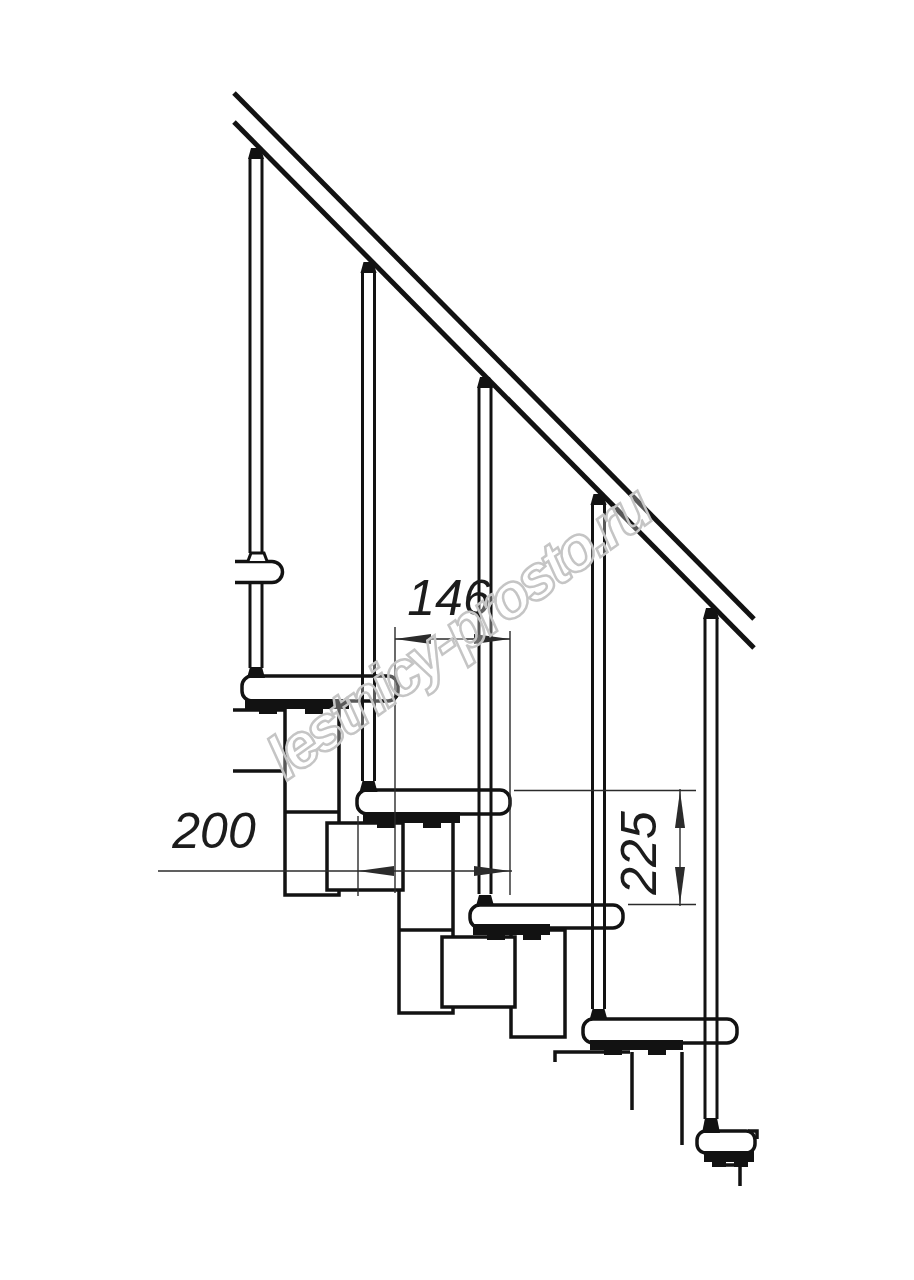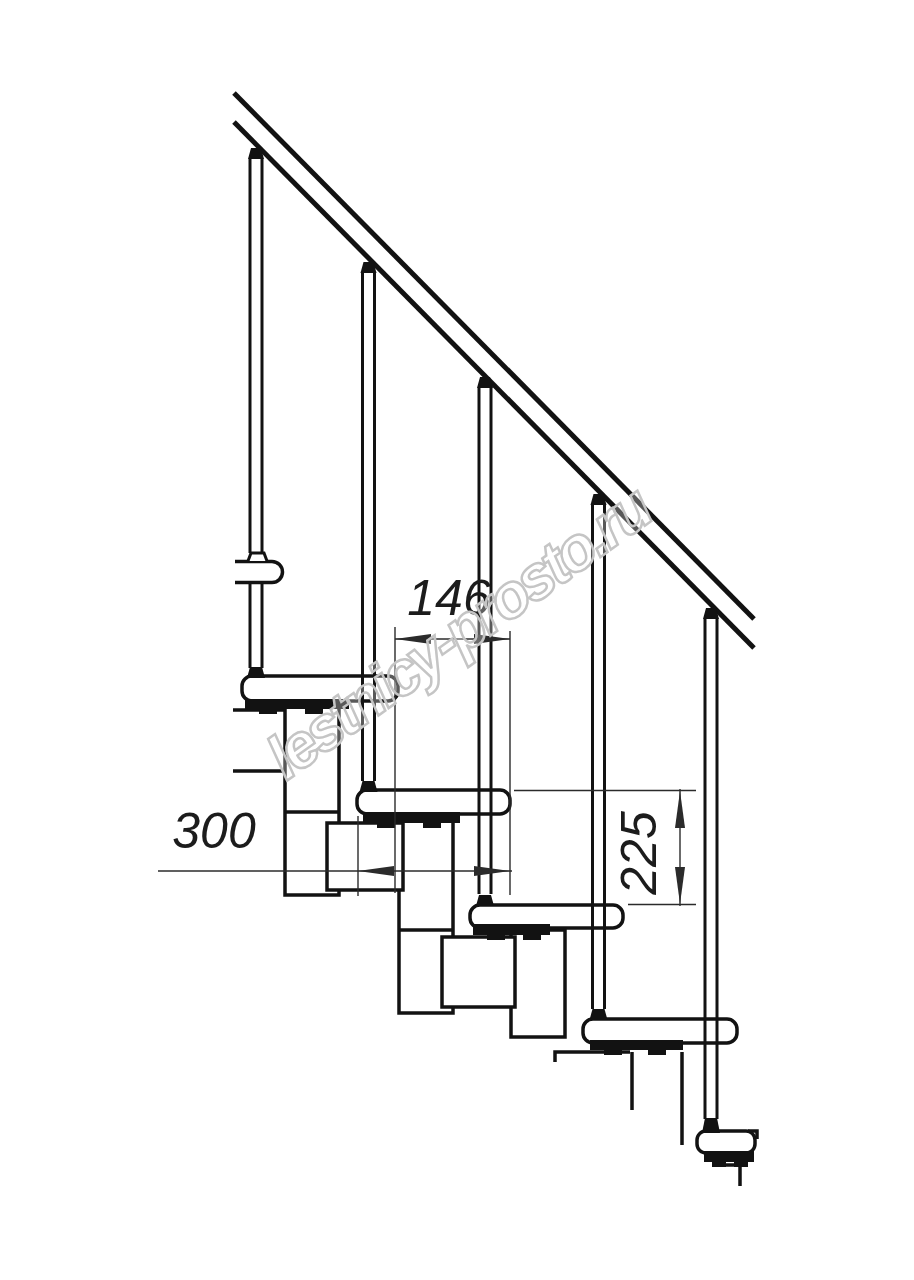--- a/index.html
+++ b/index.html
@@ -177,18 +177,18 @@
     <g class="dim" stroke-width="1.4" fill="none">
       <path d="M514,790.5 H696 M628,904.5 H696"></path>
       <line x1="680" y1="789" x2="680" y2="906"></line>
       <polygon class="dimfill" points="680,791 675,828 685,828"></polygon>
       <polygon class="dimfill" points="680,904 675,867 685,867"></polygon>
     </g>
   </svg>
 
   <div class="dim-label" style="left:369px;top:573px;width:160px;">146</div>
 
-  <div class="dim-label" style="left:134px;top:806px;width:160px;">300</div>
+  <div class="dim-label" style="left:134px;top:806px;width:160px;">200</div>
 
   <div class="dim-label rot" style="left:559px;top:828px;width:160px;height:50px;">225</div>
 
   <div class="watermark">lestnicy-prosto.ru</div>
 </div>
 
 </body></html>

